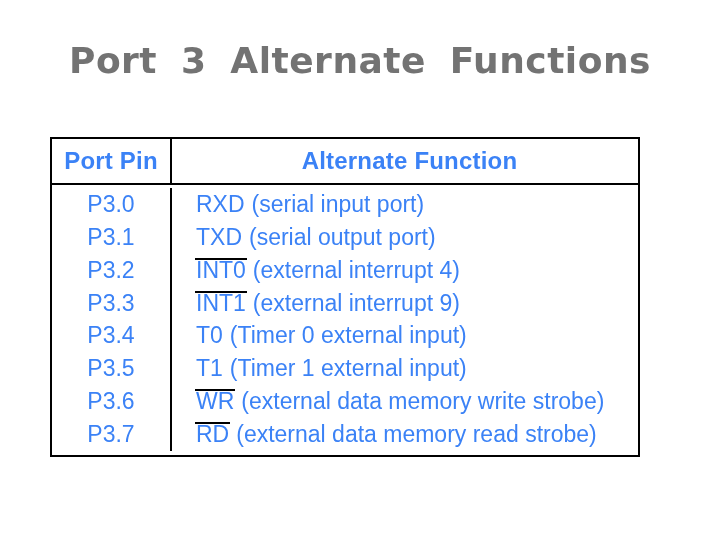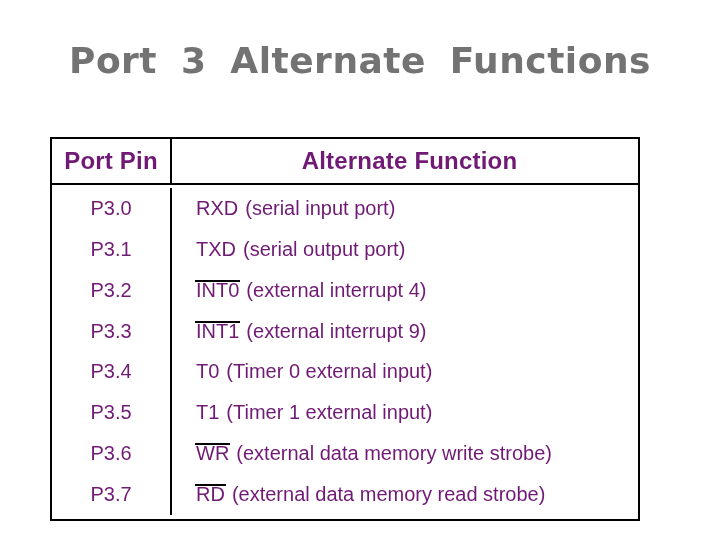--- a/index.html
+++ b/index.html
@@ -33,24 +33,24 @@
     letter-spacing: 0.5px;
     word-spacing: 0.3em;
     color: #c0504d;
   }
 
   .pin-table {
     position: absolute;
     left: 50px;
     top: 137px;
     width: 590px;
-    height: 384px;
+    height: 320px;
     border: 2px solid #000000;
     background: #ffffff;
-    color: #701a75;
+    color: #3b82f6;
   }
 
   .thead {
     display: flex;
     height: 46px;
     border-bottom: 2px solid #000000;
   }
   .th {
     display: flex;
     align-items: center;
@@ -78,21 +78,21 @@
   }
   .trow {
     flex: 1 1 auto;
     display: flex;
     align-items: center;
   }
   .td {
     display: flex;
     align-items: center;
     height: 100%;
-    font-size: 20px;
+    font-size: 23px;
   }
   .td.col-pin { justify-content: center; }
   .td.col-fn {
     padding-left: 24px;
     justify-content: flex-start;
     white-space: nowrap;
   }
 
   .signal {
     position: relative;

